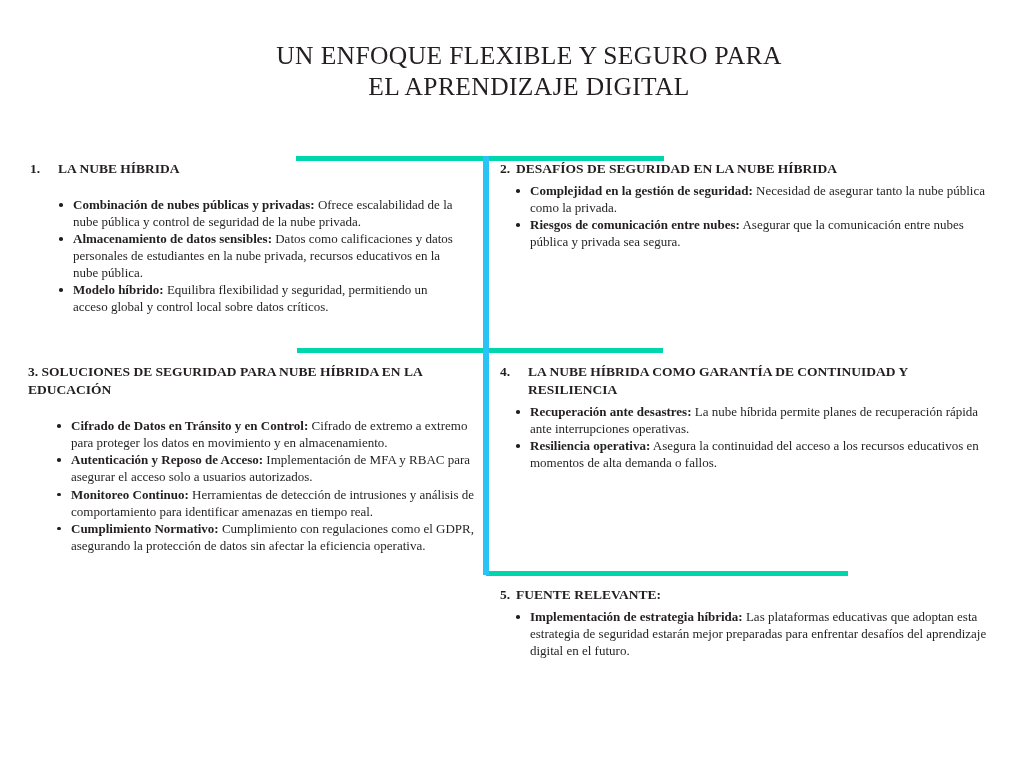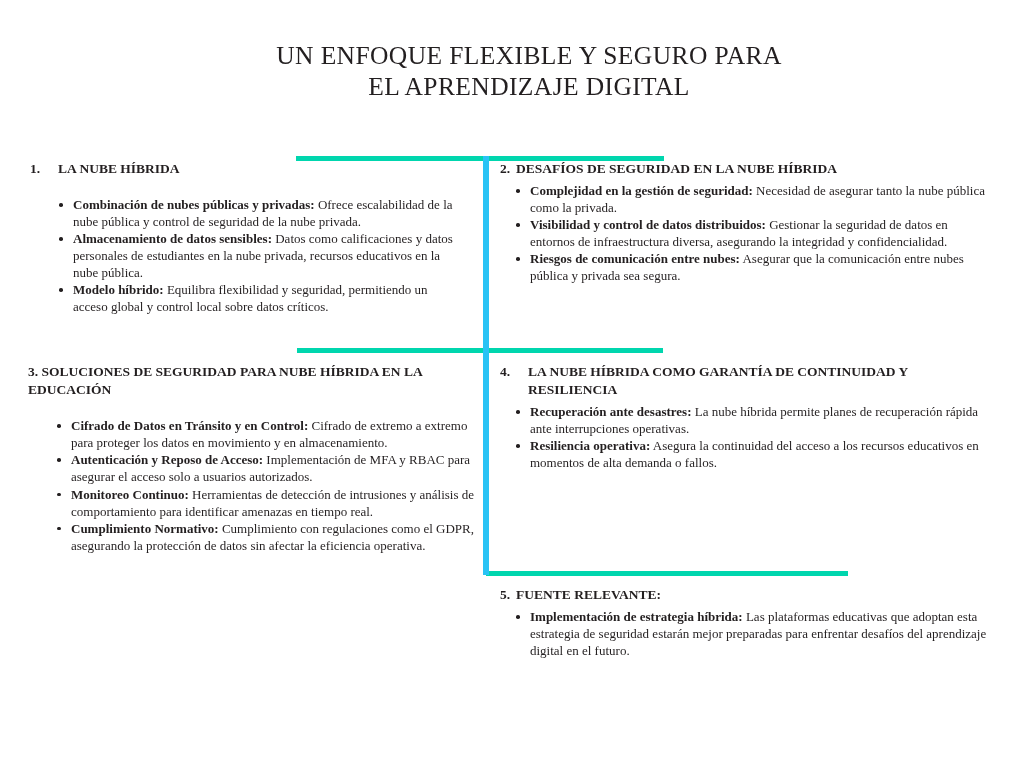--- a/index.html
+++ b/index.html
@@ -140,21 +140,20 @@
   </ul>
 </section>
 
 <section class="panel" id="panel-2">
   <h2 class="heading tab-narrow">
     <span class="num">2.</span>
     <span class="htext">DESAFÍOS DE SEGURIDAD EN LA NUBE HÍBRIDA</span>
   </h2>
   <ul class="bullets indent-md">
     <li><span class="lead">Complejidad en la gestión de seguridad:</span><span> Necesidad de asegurar tanto la nube pública como la privada.</span></li>
-    <li><span class="lead">Visibilidad y control de datos distribuidos:</span><span> Gestionar la seguridad de datos en entornos de infraestructura diversa, asegurando la integridad y confidencialidad.</span></li>
     <li><span class="lead">Riesgos de comunicación entre nubes:</span><span> Asegurar que la comunicación entre nubes pública y privada sea segura.</span></li>
   </ul>
 </section>
 
 <section class="panel" id="panel-3">
   <h2 class="heading tab-none">
     <span class="num hidden-acc">3.</span>
     <span class="htext"><span>3.</span> <span>SOLUCIONES DE SEGURIDAD PARA NUBE HÍBRIDA EN LA EDUCACIÓN</span></span>
   </h2>
   <ul class="bullets indent-lg">

